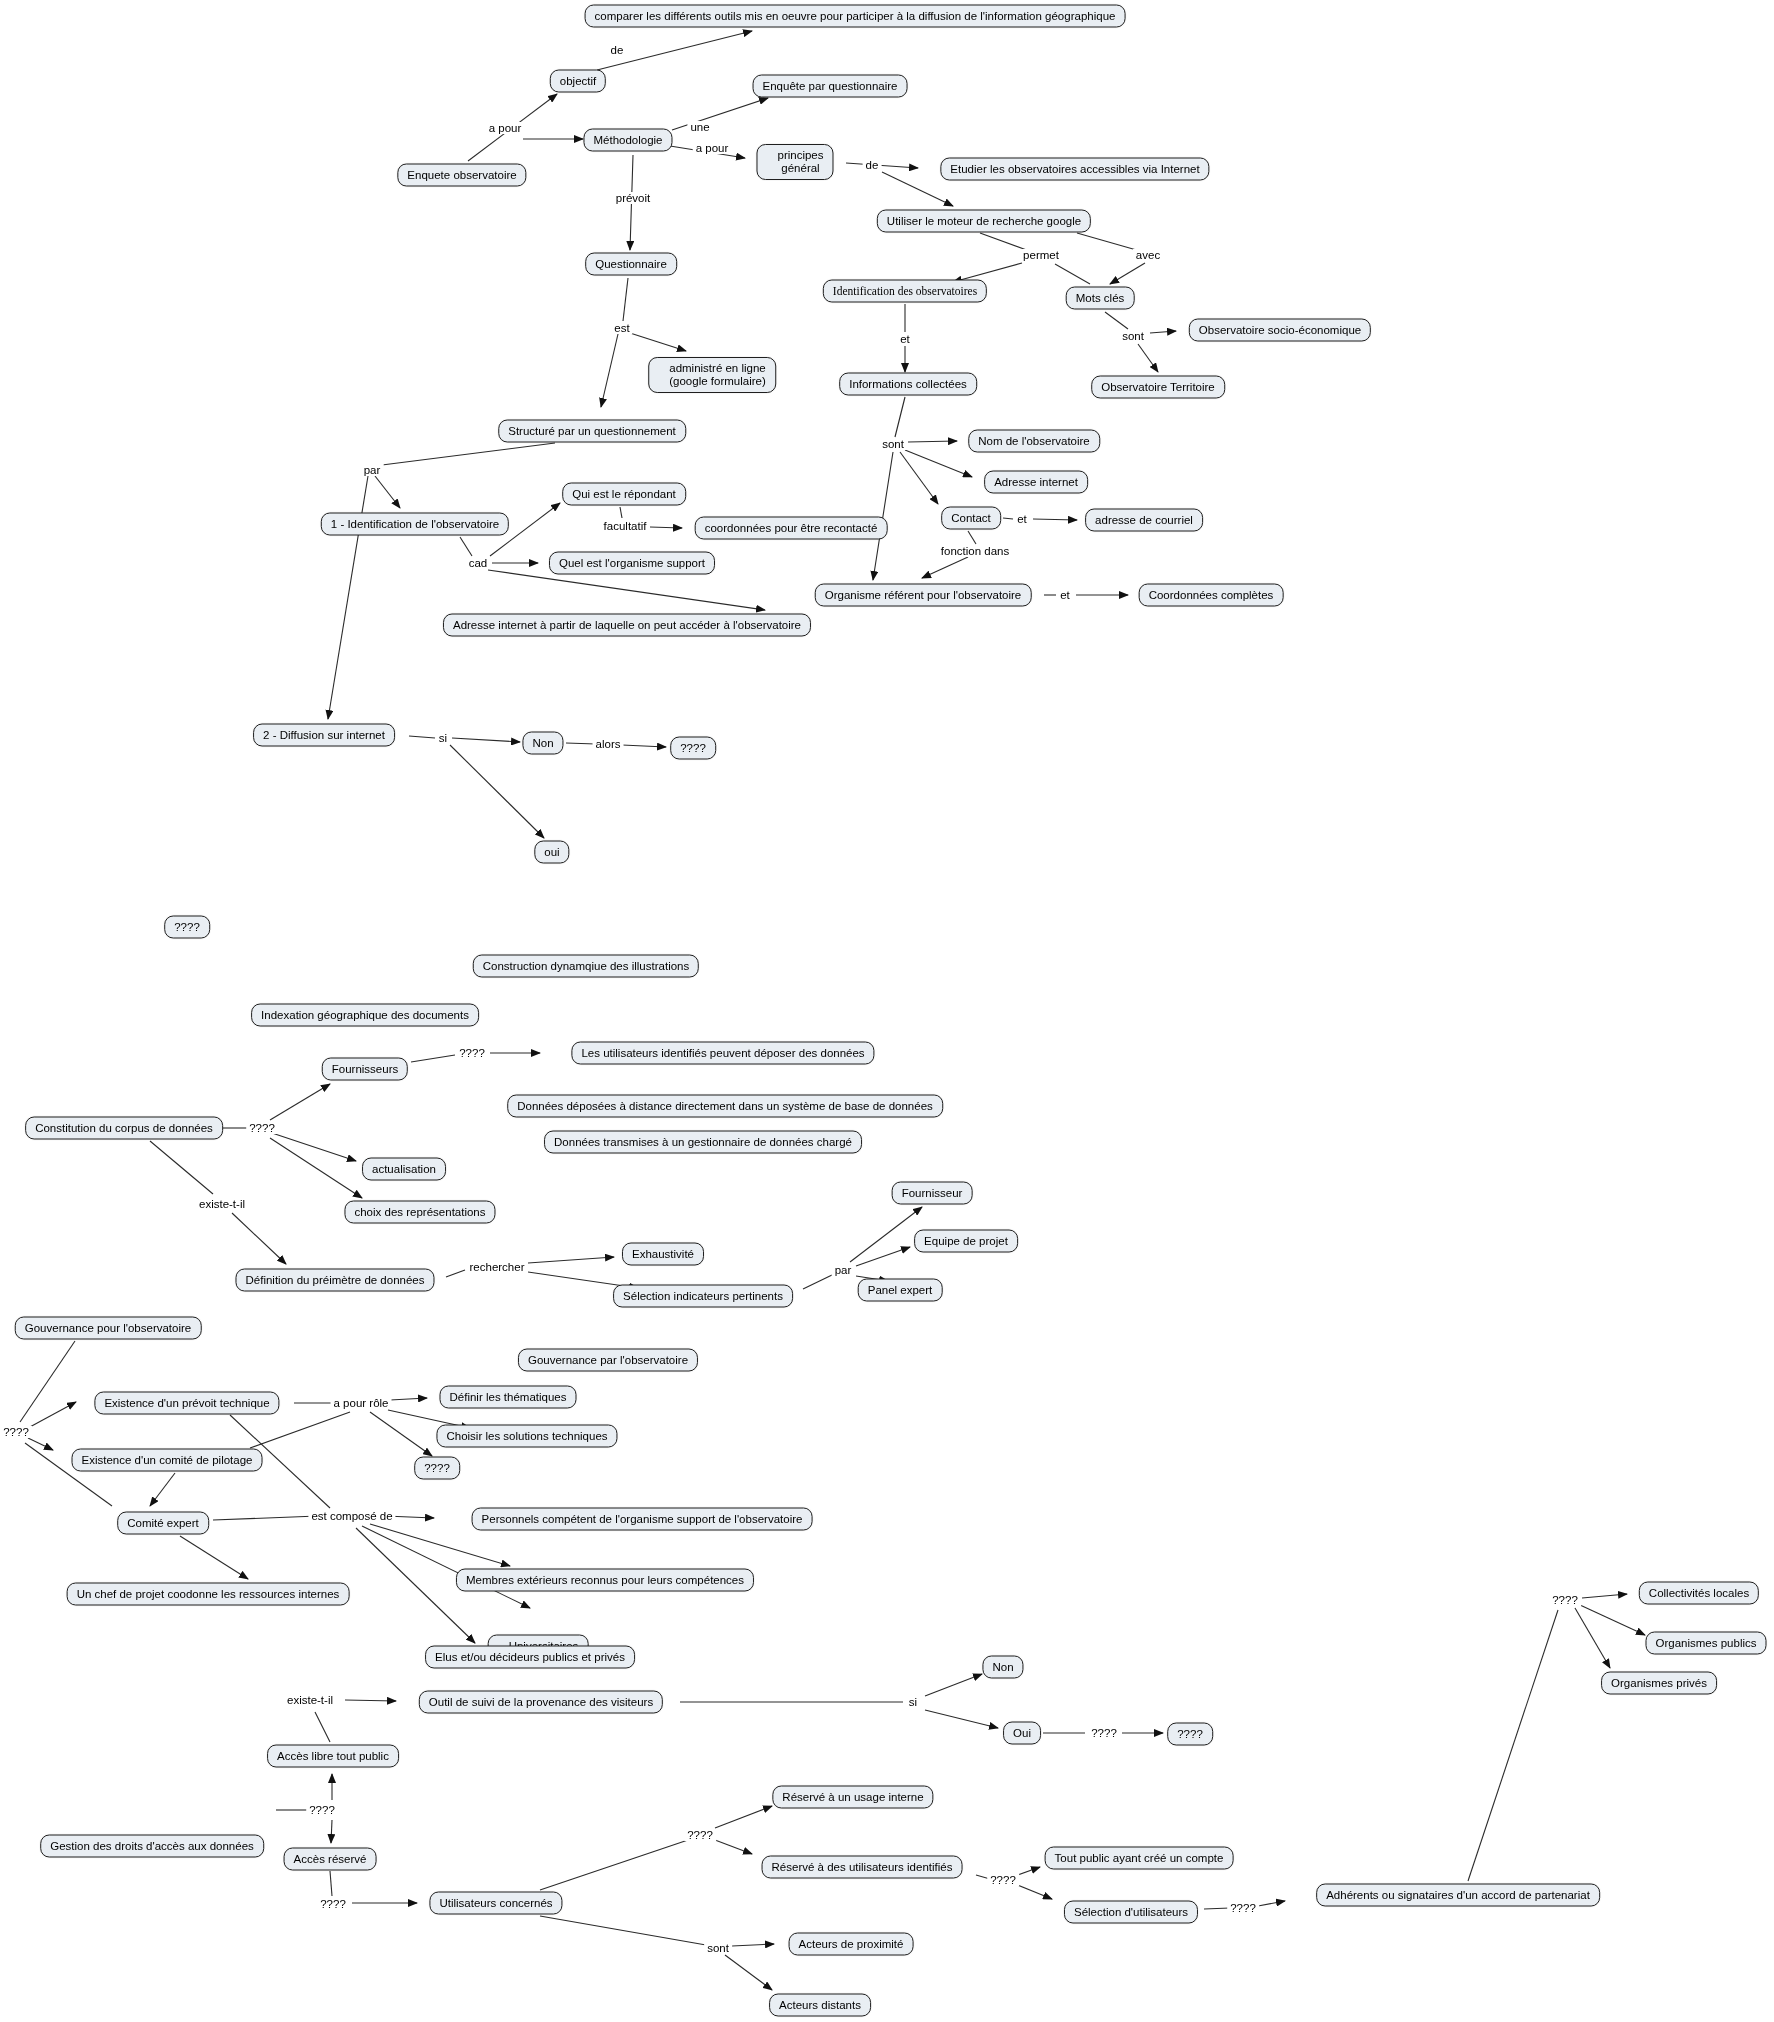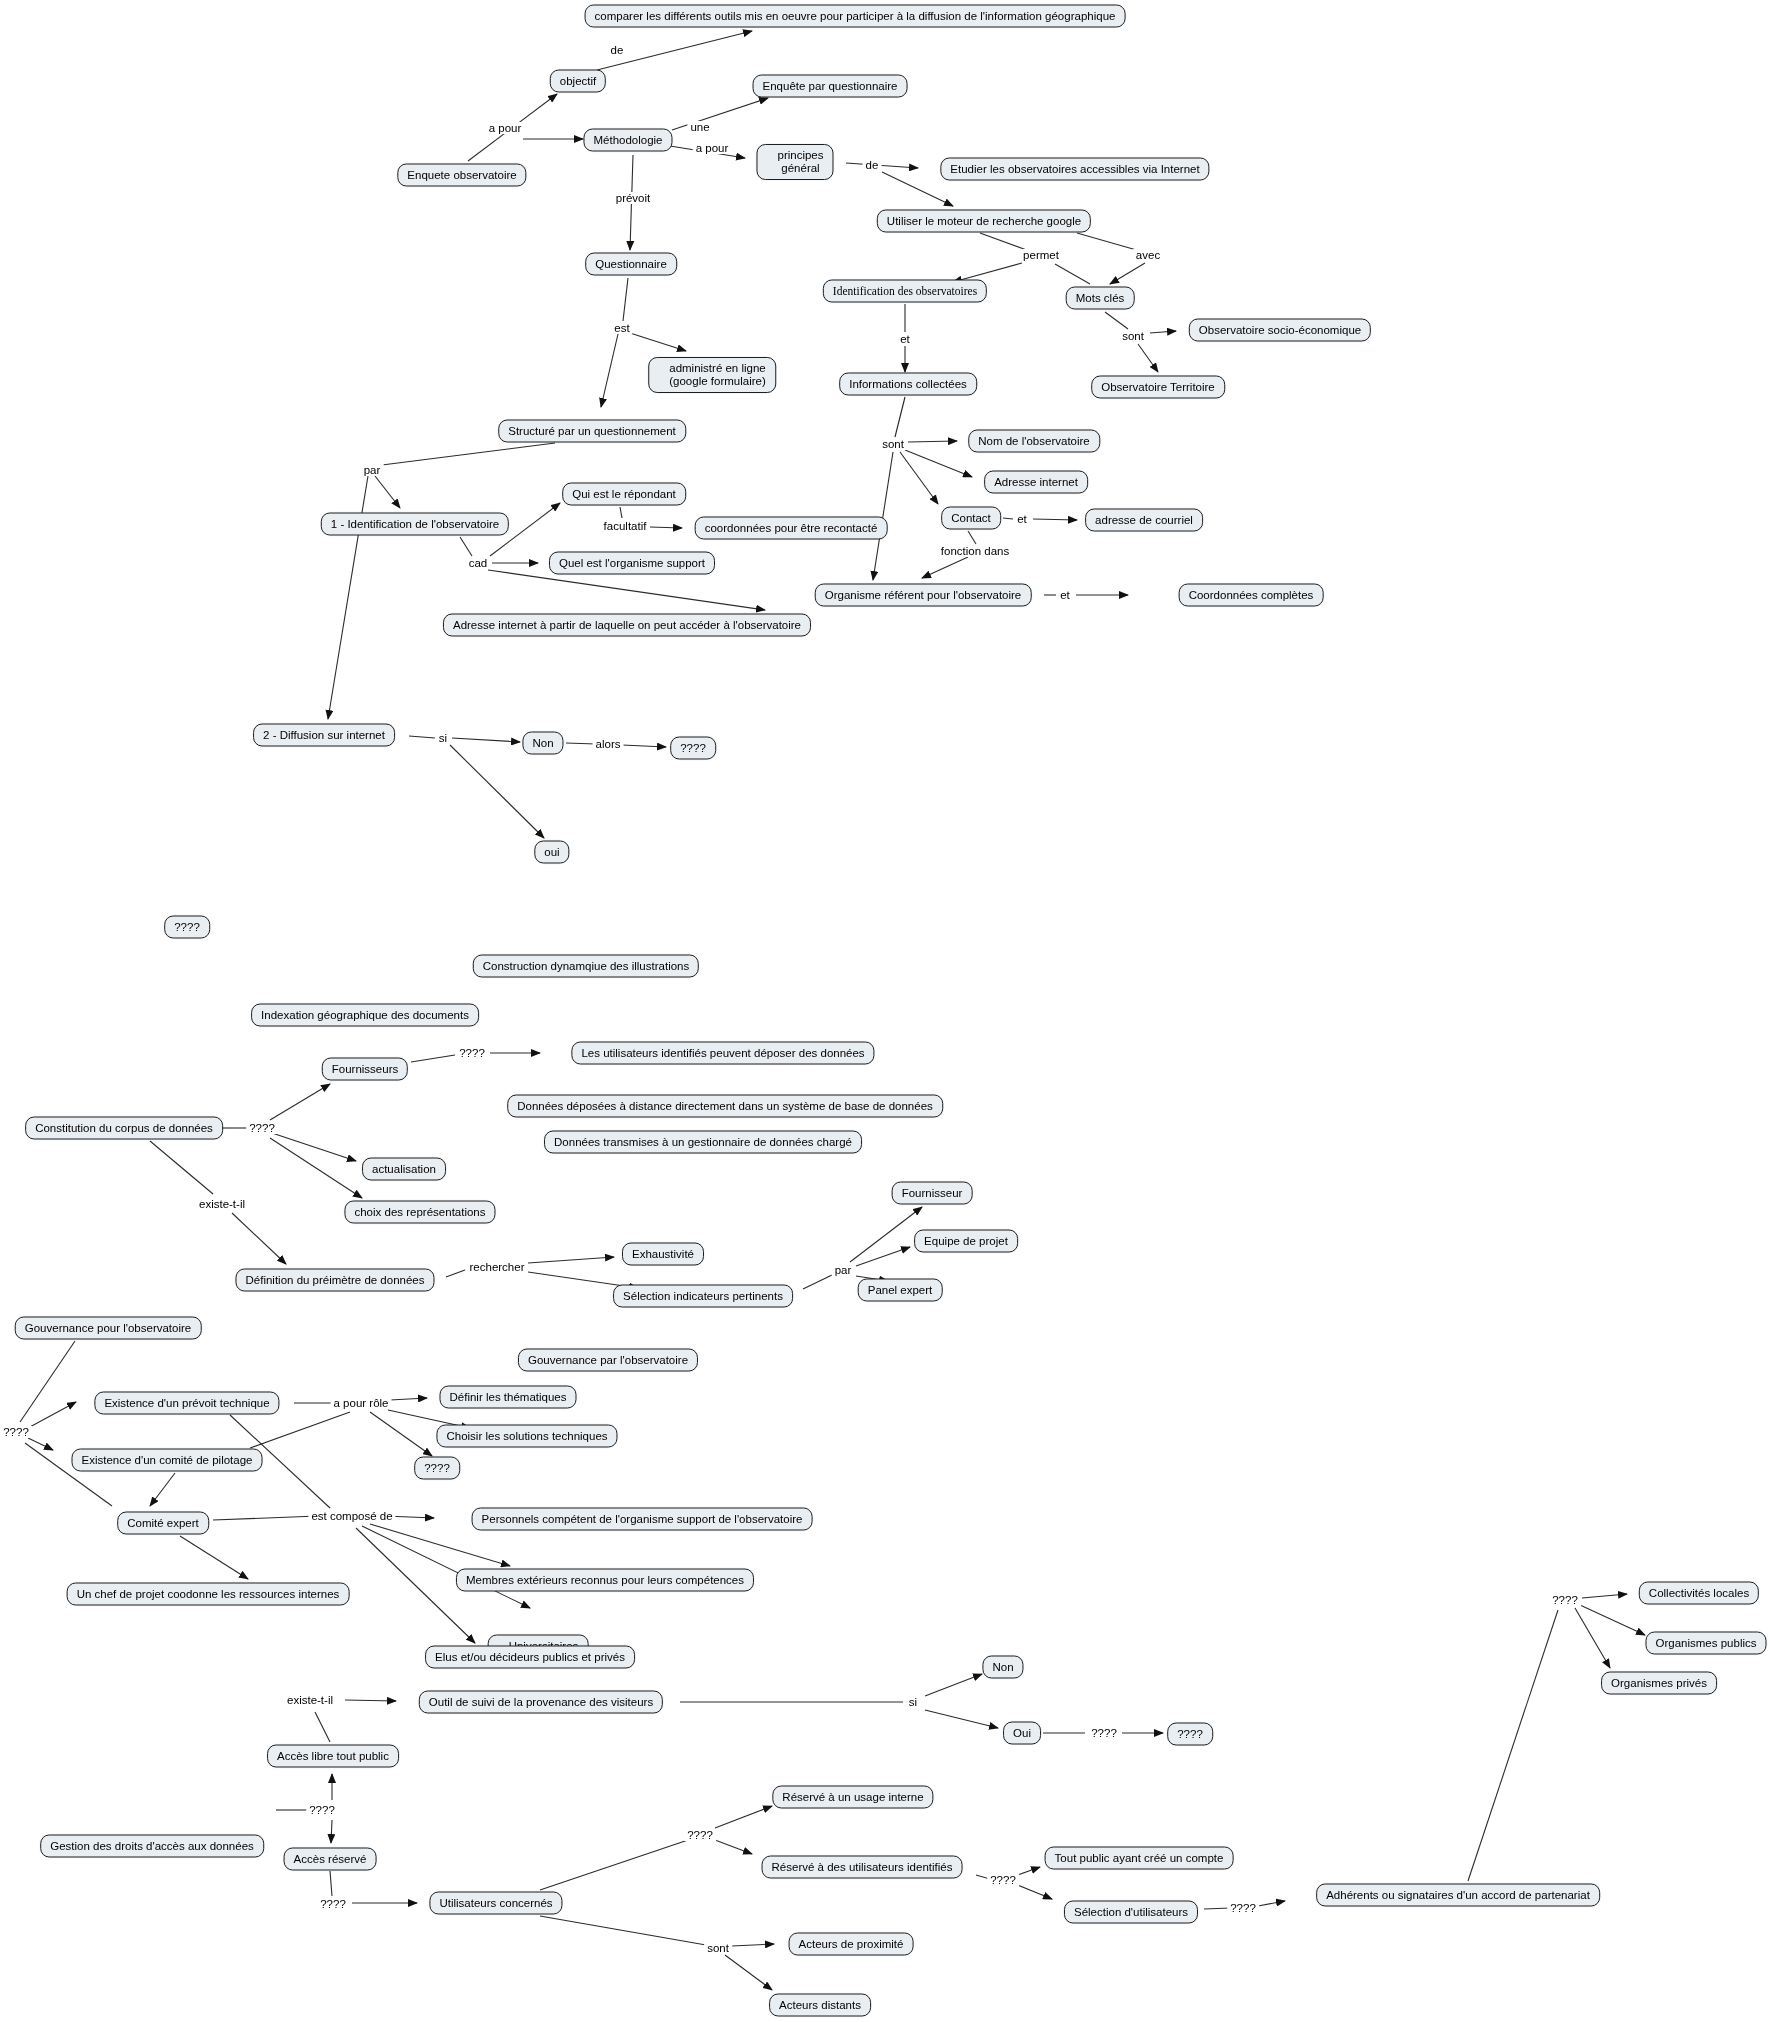--- a/index.html
+++ b/index.html
@@ -172,21 +172,21 @@
       <div class="node" style="left: 592px; top: 431px;">Structuré par un questionnement</div>
       <div class="node" style="left: 1034px; top: 441px;">Nom de l'observatoire</div>
       <div class="node" style="left: 1036px; top: 482px;">Adresse internet</div>
       <div class="node" style="left: 624px; top: 494px;">Qui est le répondant</div>
       <div class="node" style="left: 971px; top: 518px;">Contact</div>
       <div class="node" style="left: 1144px; top: 520px;">adresse de courriel</div>
       <div class="node" style="left: 415px; top: 524px;">1 - Identification de l'observatoire</div>
       <div class="node" style="left: 791px; top: 528px;">coordonnées pour être recontacté</div>
       <div class="node" style="left: 632px; top: 563px;">Quel est l'organisme support</div>
       <div class="node" style="left: 923px; top: 595px;">Organisme référent pour l'observatoire</div>
-      <div class="node" style="left: 1251px; top: 595px;">Coordonnées complètes</div>
+      <div class="node" style="left: 1211px; top: 595px;">Coordonnées complètes</div>
       <div class="node" style="left: 627px; top: 625px;">Adresse internet à partir de laquelle on peut accéder à l'observatoire</div>
       <div class="node" style="left: 324px; top: 735px;">2 - Diffusion sur internet</div>
       <div class="node" style="left: 543px; top: 743px;">Non</div>
       <div class="node" style="left: 693px; top: 748px;">????</div>
       <div class="node" style="left: 552px; top: 852px;">oui</div>
       <div class="node" style="left: 187px; top: 927px;">????</div>
       <div class="node" style="left: 586px; top: 966px;">Construction dynamqiue des illustrations</div>
       <div class="node" style="left: 365px; top: 1015px;">Indexation géographique des documents</div>
       <div class="node" style="left: 723px; top: 1053px;">Les utilisateurs identifiés peuvent déposer des données</div>
       <div class="node" style="left: 365px; top: 1069px;">Fournisseurs</div>

